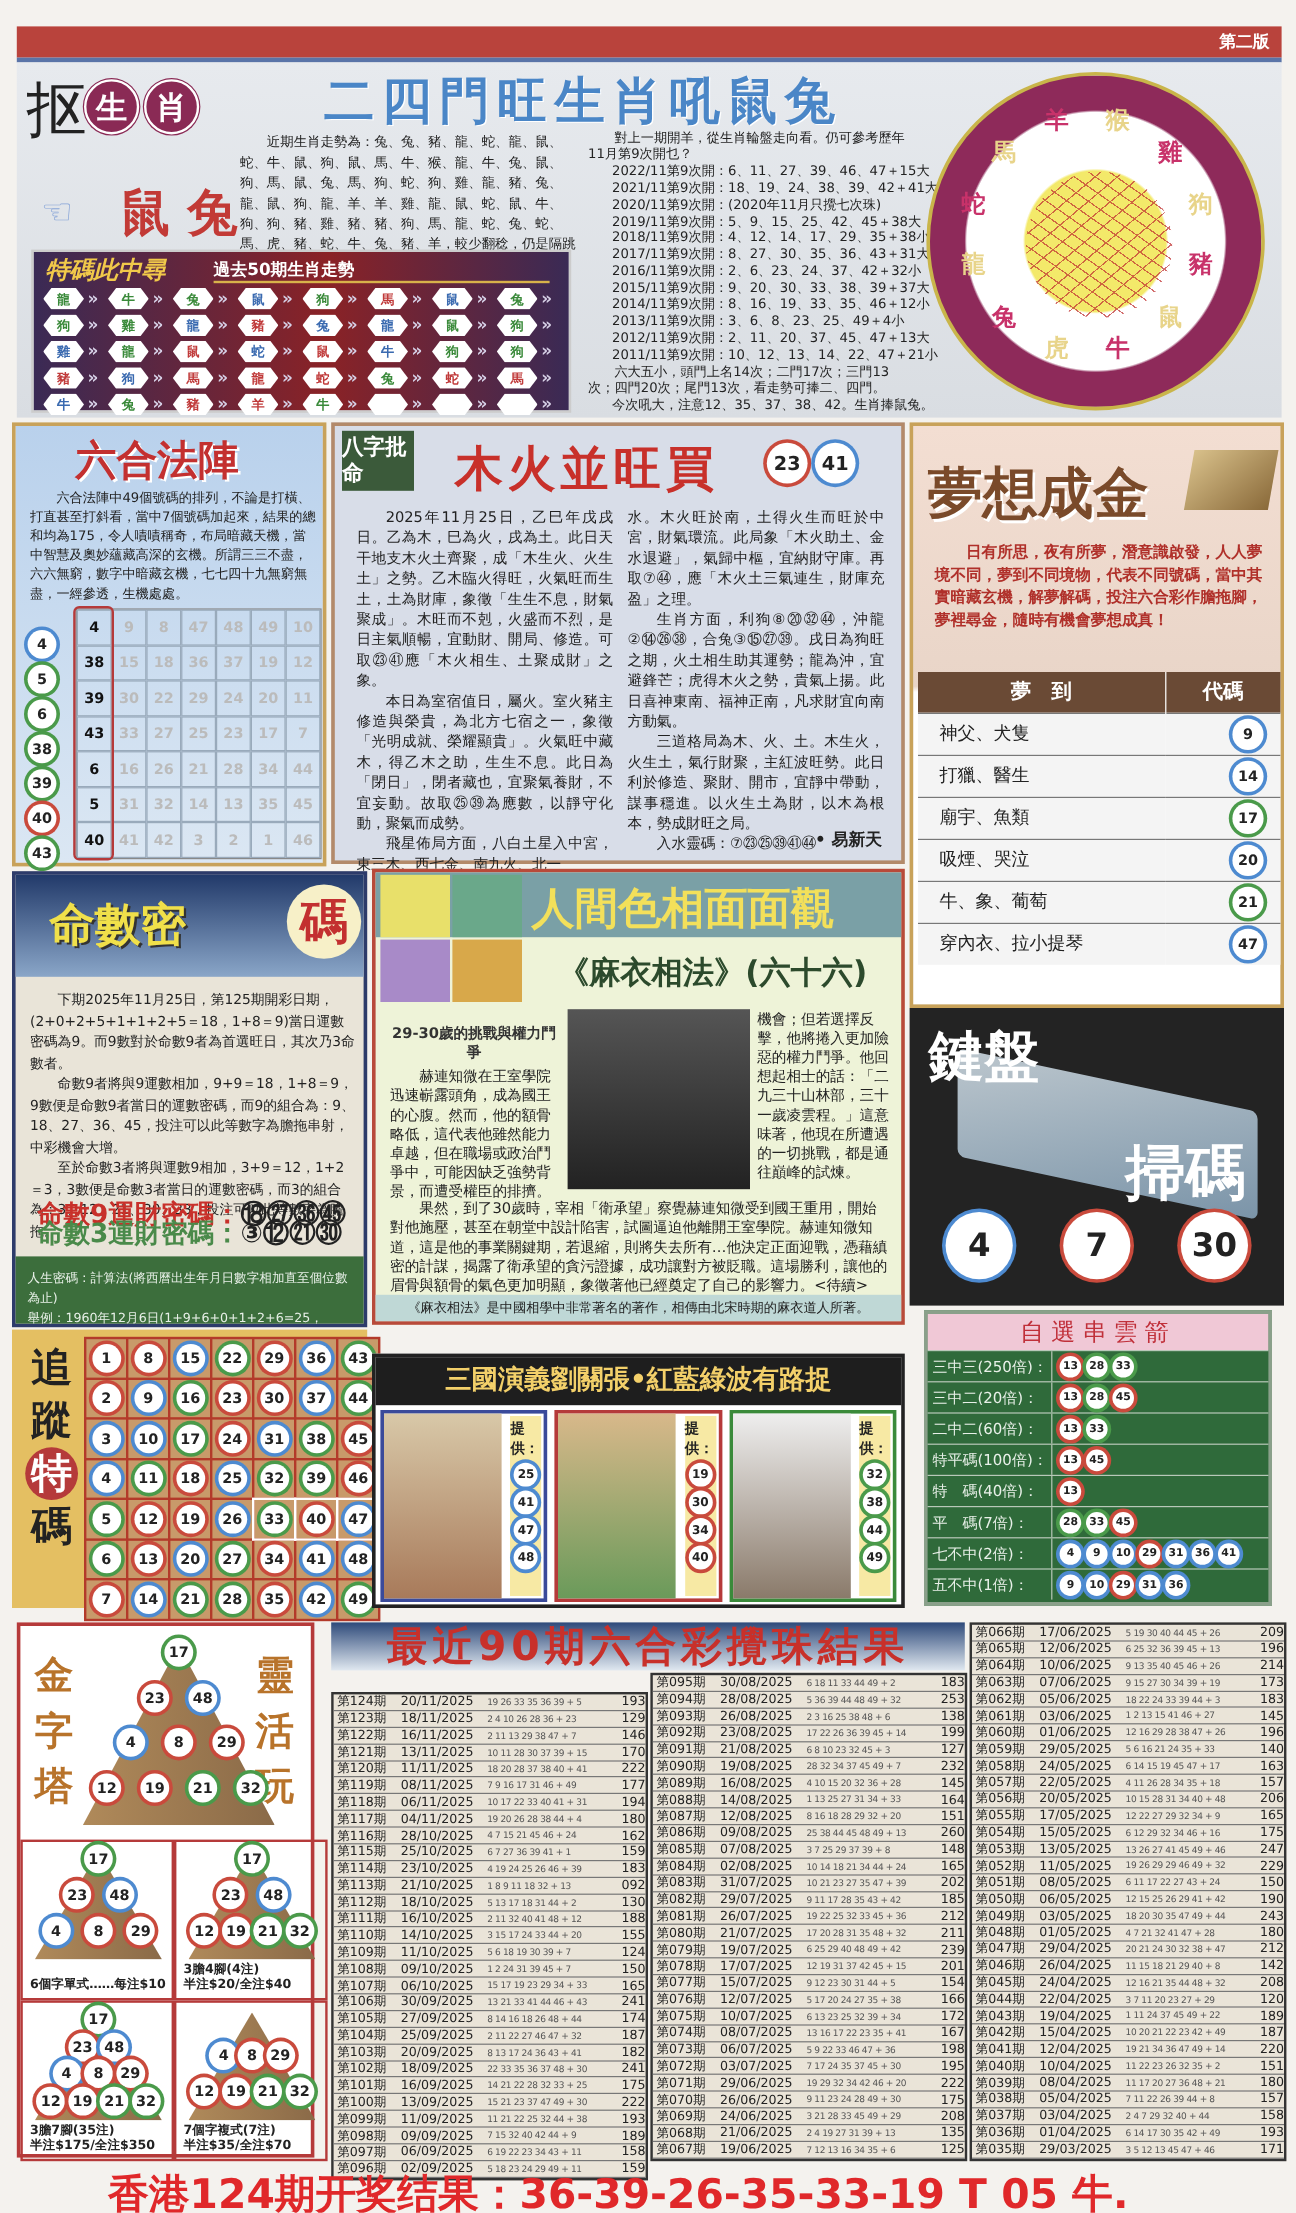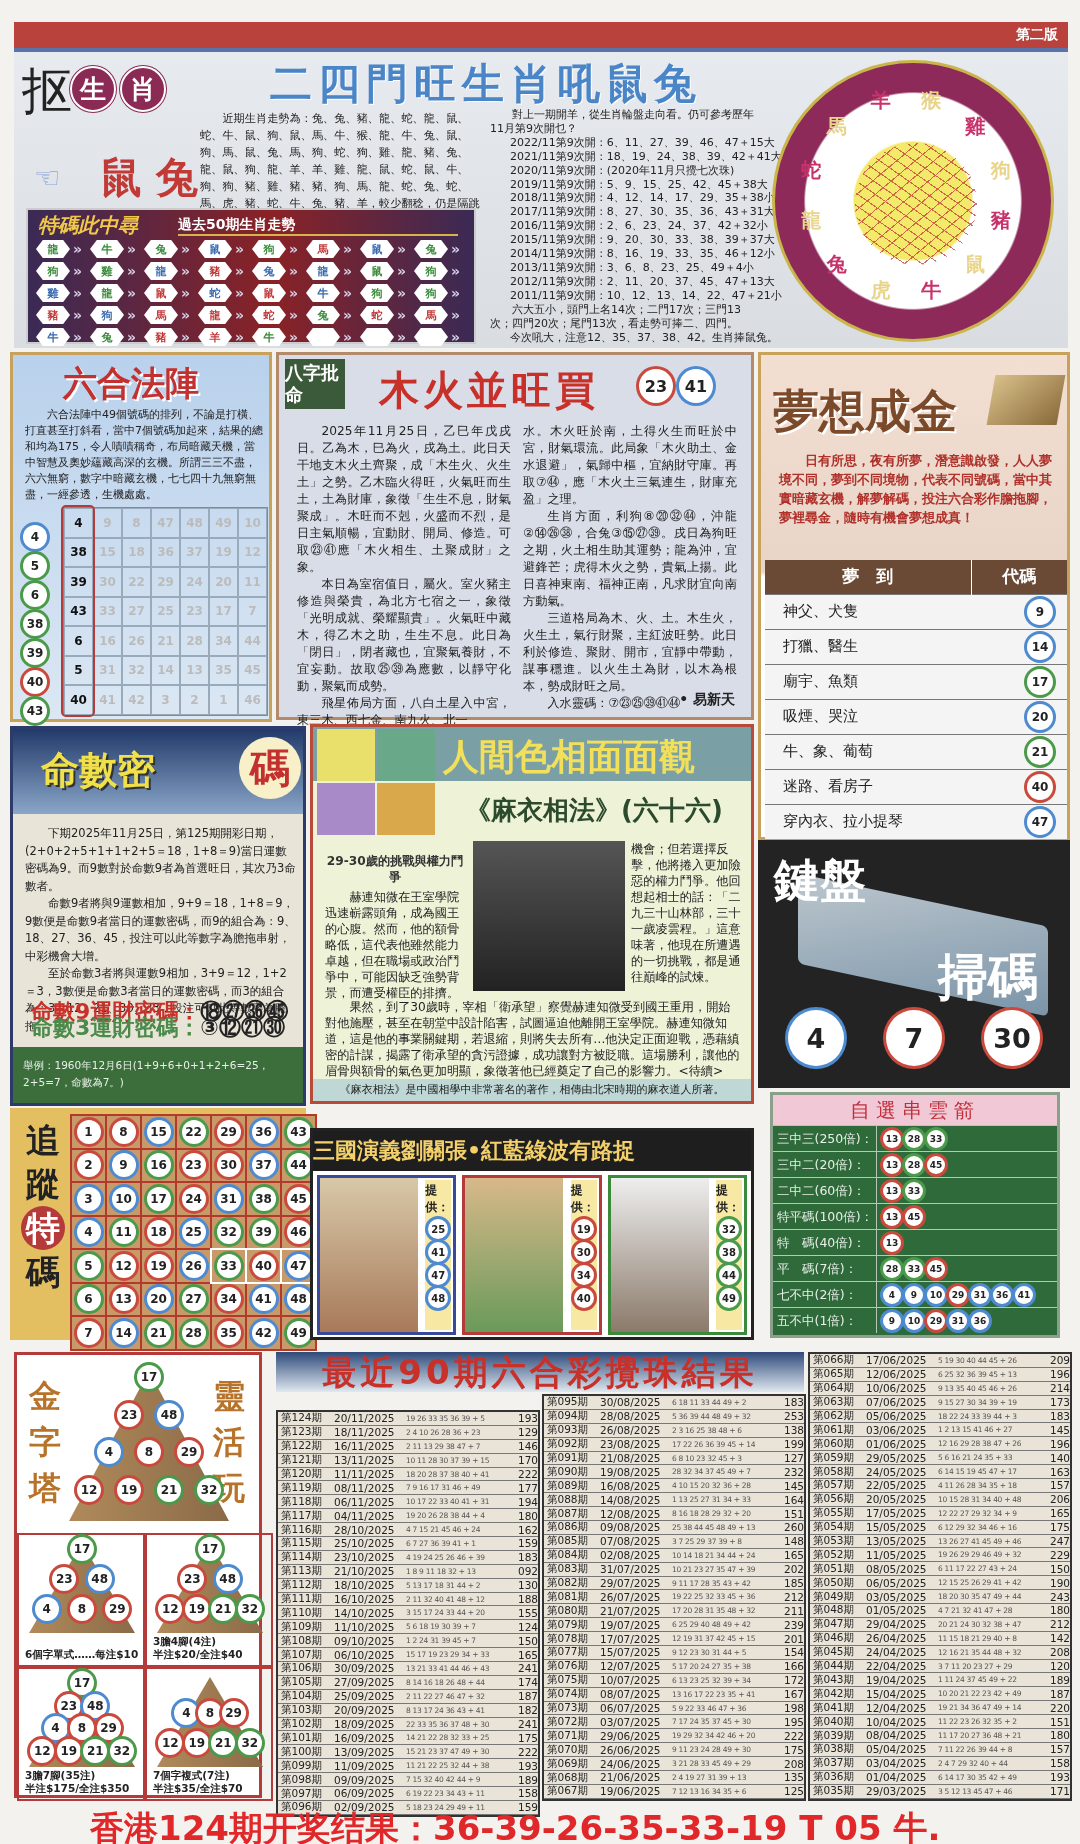--- a/index.html
+++ b/index.html
@@ -76,21 +76,21 @@
 .yun{left:770px;top:1092px;width:290px;height:246px;background:#2f6a3a;border:3px solid #8aa08a}
 .yun-head{height:30px;background:#f0c8d6;color:#c0303a;font-size:20px;text-align:center;line-height:30px;letter-spacing:6px}
 .yun-row{display:flex;height:26px;border-top:1px solid #b8c8b8;align-items:center}
 .yun-row .lab{width:104px;color:#e8f0e8;font-size:12.5px;padding-left:4px;border-right:1px solid #b8c8b8;height:100%;line-height:26px}
 .yun-row .bs{display:flex;gap:4px;padding-left:6px}
 .trk{left:10px;top:1108px;width:296px;height:232px;background:#e4bf62}
 .trk-title{position:absolute;left:10px;top:10px;width:46px;font-size:34px;font-weight:bold;line-height:44px;text-align:center}
 .trk-grid{position:absolute;left:60px;top:6px;display:grid;grid-template-columns:repeat(7,33px);grid-auto-rows:31.5px;background:#b33a2a;padding:2px;gap:2px}
 .trk-grid div{background:#c89a6a;display:flex;align-items:center;justify-content:center}
 .sg{left:310px;top:1128px;width:444px;height:212px;background:#fff;border:3px solid #222}
-.sg-head{height:40px;background:#1e1e1e;color:#f3d06a;font-size:22px;font-weight:bold;line-height:40px}
+.sg-head{height:40px;background:#1e1e1e;color:#f3d06a;font-size:22px;font-weight:bold;text-align:center;line-height:40px}
 .sg-cols{display:flex;gap:6px;padding:4px}
 .sg-col{flex:1;height:160px;position:relative;border:3px solid}
 .sg-pic{position:absolute;left:0;top:0;width:98px;height:154px}
 .sg-side{position:absolute;right:2px;top:2px;width:26px;height:150px;background:#f7e9a4;display:flex;flex-direction:column;align-items:center;font-size:12px;font-weight:bold;gap:3px;padding-top:2px}
 .pyr{left:14px;top:1352px;width:248px;height:446px;background:#fff;border:3px solid #b53a3a}
 .pyr-l{position:absolute;left:12px;top:18px;font-size:32px;color:#b8732a;font-weight:bold;line-height:46px;width:36px}
 .pyr-r{position:absolute;right:10px;top:18px;font-size:32px;color:#b8732a;font-weight:bold;line-height:46px;width:36px}
 .tri{position:absolute;background:linear-gradient(90deg,#b08a5a,#8a6a48);clip-path:polygon(50% 0,100% 100%,0 100%)}
 .pyr-cell{position:absolute;border:2px solid #b53a3a}
 .pyr-cap{position:absolute;left:6px;bottom:4px;font-size:10.5px;font-weight:bold;line-height:13px}
@@ -435,44 +435,41 @@
         </tr>
         <tr>
           <td>吸煙、哭泣</td>
           <td class="code"><span class="ball b-blue" style="width: 26px; height: 26px; font-size: 12px;">20</span></td>
         </tr>
         <tr>
           <td>牛、象、葡萄</td>
           <td class="code"><span class="ball b-green" style="width: 26px; height: 26px; font-size: 12px;">21</span></td>
         </tr>
         <tr>
-          <td>迷路、看房子</td>
-          <td class="code"><span class="ball b-red" style="width: 26px; height: 26px; font-size: 12px;">40</span></td>
-        </tr>
-        <tr>
           <td>穿內衣、拉小提琴</td>
           <td class="code"><span class="ball b-blue" style="width: 26px; height: 26px; font-size: 12px;">47</span></td>
         </tr>
       </tbody>
   </table>
 </div>
 
 <div class="abs mm">
   <div class="mm-head">
     <div class="mm-title">命數密</div>
     <div class="mm-ma">碼</div>
   </div>
   <div class="mm-text" id="mm-text">
       <p>下期2025年11月25日，第125期開彩日期，(2+0+2+5+1+1+2+5＝18，1+8＝9)當日運數密碼為9。而9數對於命數9者為首選旺日，其次乃3命數者。</p>
       <p>命數9者將與9運數相加，9+9＝18，1+8＝9，9數便是命數9者當日的運數密碼，而9的組合為：9、18、27、36、45，投注可以此等數字為膽拖串射，中彩機會大增。</p>
       <p>至於命數3者將與運數9相加，3+9＝12，1+2＝3，3數便是命數3者當日的運數密碼，而3的組合為：3、12、21、30、33，投注可以此等數字為膽拖。</p>
     </div>
   <div class="mm-code" style="top:268px;color:#c8302a"><span>命數9運財密碼：</span><span style="color:#222">⑱㉗㊱㊺</span></div>
   <div class="mm-code" style="top:284px;color:#4a8a4a"><span>命數3運財密碼：</span><span style="color:#222">③⑫㉑㉚</span></div>
   <div class="mm-foot">
+    <div>人生密碼：計算法(將西曆出生年月日數字相加直至個位數為止)</div>
     <div>舉例：1960年12月6日(1+9+6+0+1+2+6=25，2+5=7，命數為7。)</div>
   </div>
 </div>
 
 <div class="abs face">
   <div class="face-head">
     <div class="abs" style="left:4px;top:2px;width:118px;height:106px;display:grid;grid-template-columns:1fr 1fr;gap:2px">
       <div style="background:#e8e06a"></div>
       <div style="background:#6aa88a"></div>
       <div style="background:#a88ac8"></div>

